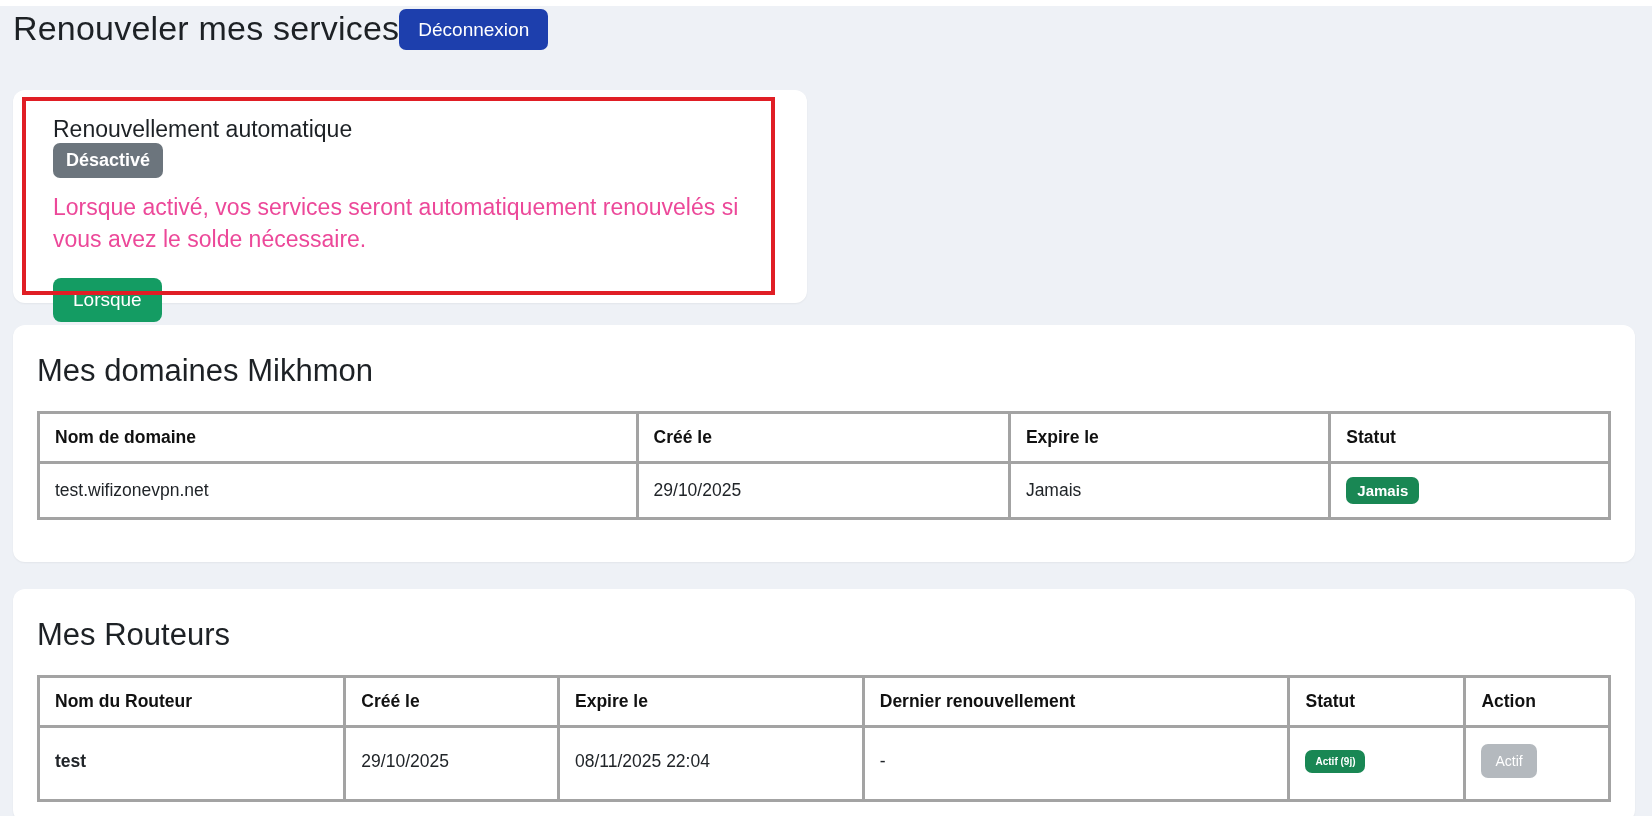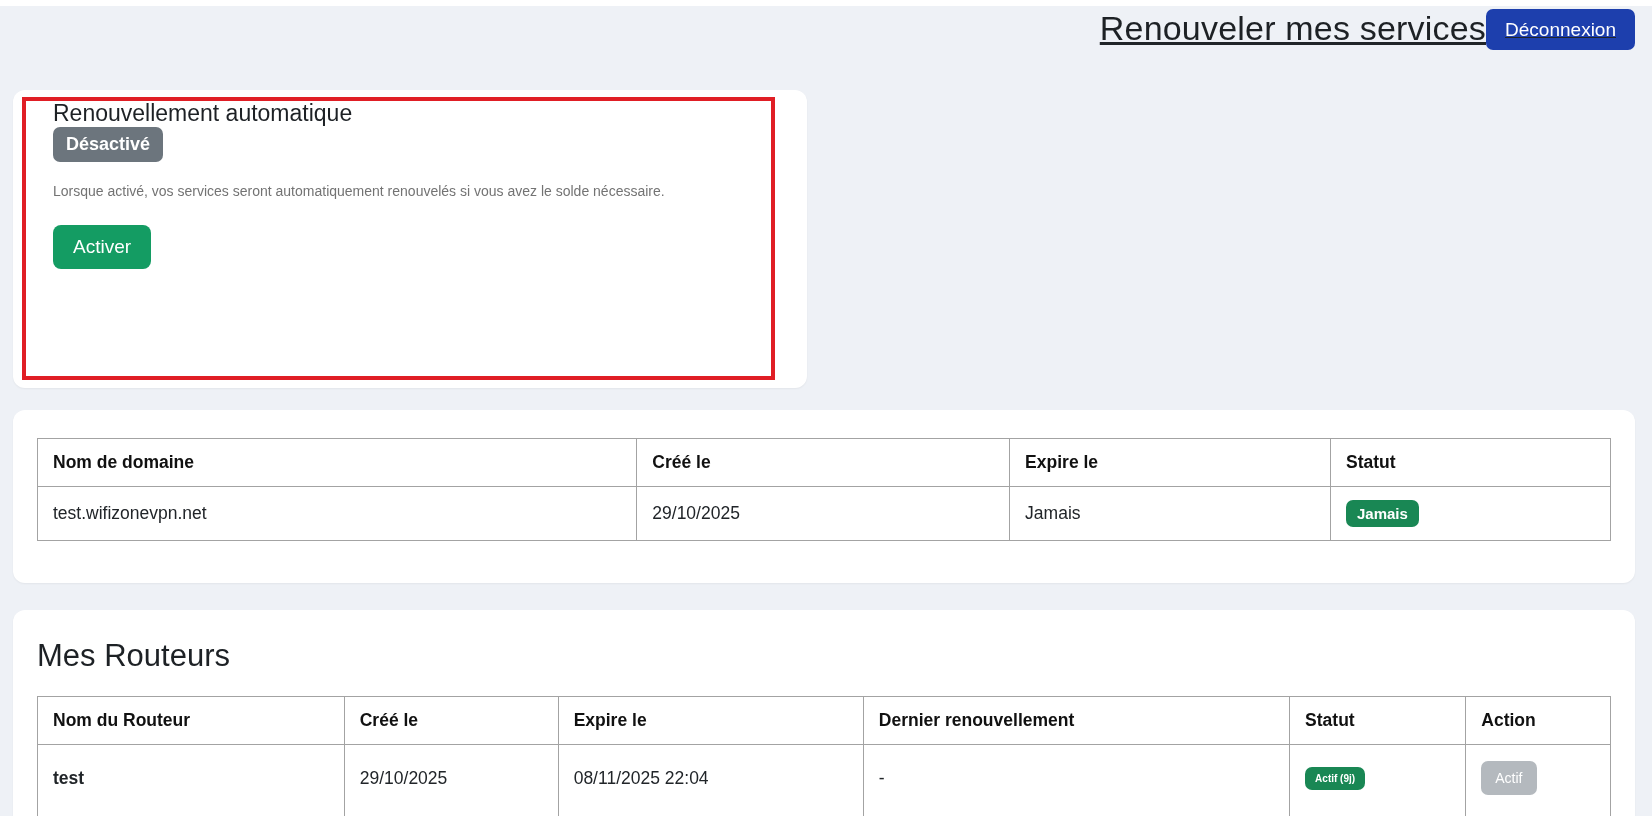--- a/index.html
+++ b/index.html
@@ -7,21 +7,21 @@
   body {
     background:#eef1f6;
     font-family:"Liberation Sans","DejaVu Sans",sans-serif;
     color:#212529;
     overflow:hidden;
   }
   .top-strip { height:6px; background:#ffffff; }
   .page { padding:0 17px 0 13px; }
 
   
-  .page-header { display:flex; justify-content:flex-end; align-items:flex-start; margin-top:3px;text-decoration:underline; }
+  .page-header { display:flex; justify-content:flex-start; align-items:flex-start; margin-top:3px; }
   .page-title { font-size:34px; font-weight:500; color:#1d2125; letter-spacing:.2px; }
   .header-buttons { display:flex; gap:14px; }
   .btn-dark-blue {
     background:#1d3fad; color:#ffffff; font-size:19px; line-height:1;
     padding:11px 19px; border:none; border-radius:7px; cursor:pointer;
     font-family:inherit;
   }
 
   
   .cards-row { display:grid; grid-template-columns:794px 1fr; gap:15px; margin-top:40px; align-items:start; }
@@ -29,44 +29,44 @@
 
   .balance-card { height:182px; padding:27px 22px; }
   .balance-title { font-size:21px; color:#212529; font-weight:400; }
   .balance-amount { font-size:27px; margin-top:12px; font-weight:400; }
   .btn-cyan {
     display:inline-block; margin-top:19px; background:#1cc9ec; color:#09282e;
     font-size:19px; padding:11px 17px; border:none; border-radius:8px;
     cursor:pointer; font-family:inherit;
   }
 
-  .renewal-card { height:298px; position:relative; padding:10px 40px; }
+  .renewal-card { height:213px; position:relative; padding:26px 40px; }
   .red-overlay {
     position:absolute; top:7px; left:9px; right:32px; bottom:8px;
     border:4px solid #e01e25; pointer-events:none;
   }
   .renewal-title { font-size:23px; font-weight:500; color:#1d2125; }
   .badge-gray {
     display:inline-block; background:#6c757d; color:#ffffff;
     font-weight:700; font-size:18px; padding:7px 13px; border-radius:7px;
   }
-  .renewal-desc { margin-top:20px; font-size:14px; color:#737373; line-height:1.4; max-width:690px; }
+  .renewal-desc { margin-top:13px; font-size:23px; color:#ec4899; line-height:1.4; max-width:690px; }
   .btn-green {
     display:inline-block; margin-top:23px; background:#149c63; color:#ffffff;
     font-size:19px; padding:11px 20px; border:none; border-radius:8px;
     cursor:pointer; font-family:inherit;
   }
 
   
   .section-card { margin-top:22px; padding:28px 24px 42px; }
   .section-card.routers { margin-top:27px; padding-bottom:20px; }
   .section-title { font-size:31px; font-weight:500; color:#1d2125; margin-bottom:22px; }
 
   table { width:100%; border-collapse:collapse; font-size:17.5px; table-layout:fixed; }
-  th, td { border:1px solid #a3a3a3; text-align:left; padding:13px 15px; vertical-align:middle; background:#fff; }
+  th, td { border:3px solid #a3a3a3; text-align:left; padding:13px 15px; vertical-align:middle; background:#fff; }
   th { font-weight:700; color:#111; }
   td { color:#212529; }
   .domains-table col.c1{width:38.1%} .domains-table col.c2{width:23.7%}
   .domains-table col.c3{width:20.4%} .domains-table col.c4{width:17.8%}
   .routers-table col.c1{width:19.5%} .routers-table col.c2{width:13.6%}
   .routers-table col.c3{width:19.4%} .routers-table col.c4{width:27.1%}
   .routers-table col.c5{width:11.2%} .routers-table col.c6{width:9.2%}
   .routers-table td.router-name { font-weight:700; }
   .routers-table td { padding-top:16px; padding-bottom:21px; }
 
@@ -95,26 +95,27 @@
   </div>
 
   <div class="cards-row">
 
 
     <div class="card renewal-card">
       <div class="red-overlay"></div>
       <div class="renewal-title">Renouvellement automatique</div>
       <span class="badge-gray">Désactivé</span>
       <p class="renewal-desc">Lorsque activé, vos services seront automatiquement renouvelés si vous avez le solde nécessaire.</p>
-      <button class="btn-green">Activer</button>
+      <button class="btn-green">Lorsque</button>
     </div>
 
   </div>
 
   <div class="card section-card domains">
+    <h2 class="section-title">Mes domaines Mikhmon</h2>
     <table class="domains-table">
       <colgroup>
           <col class="c1">
           <col class="c2">
           <col class="c3">
           <col class="c4">
         </colgroup>
       <thead>
         <tr>
           <th>Nom de domaine</th>

